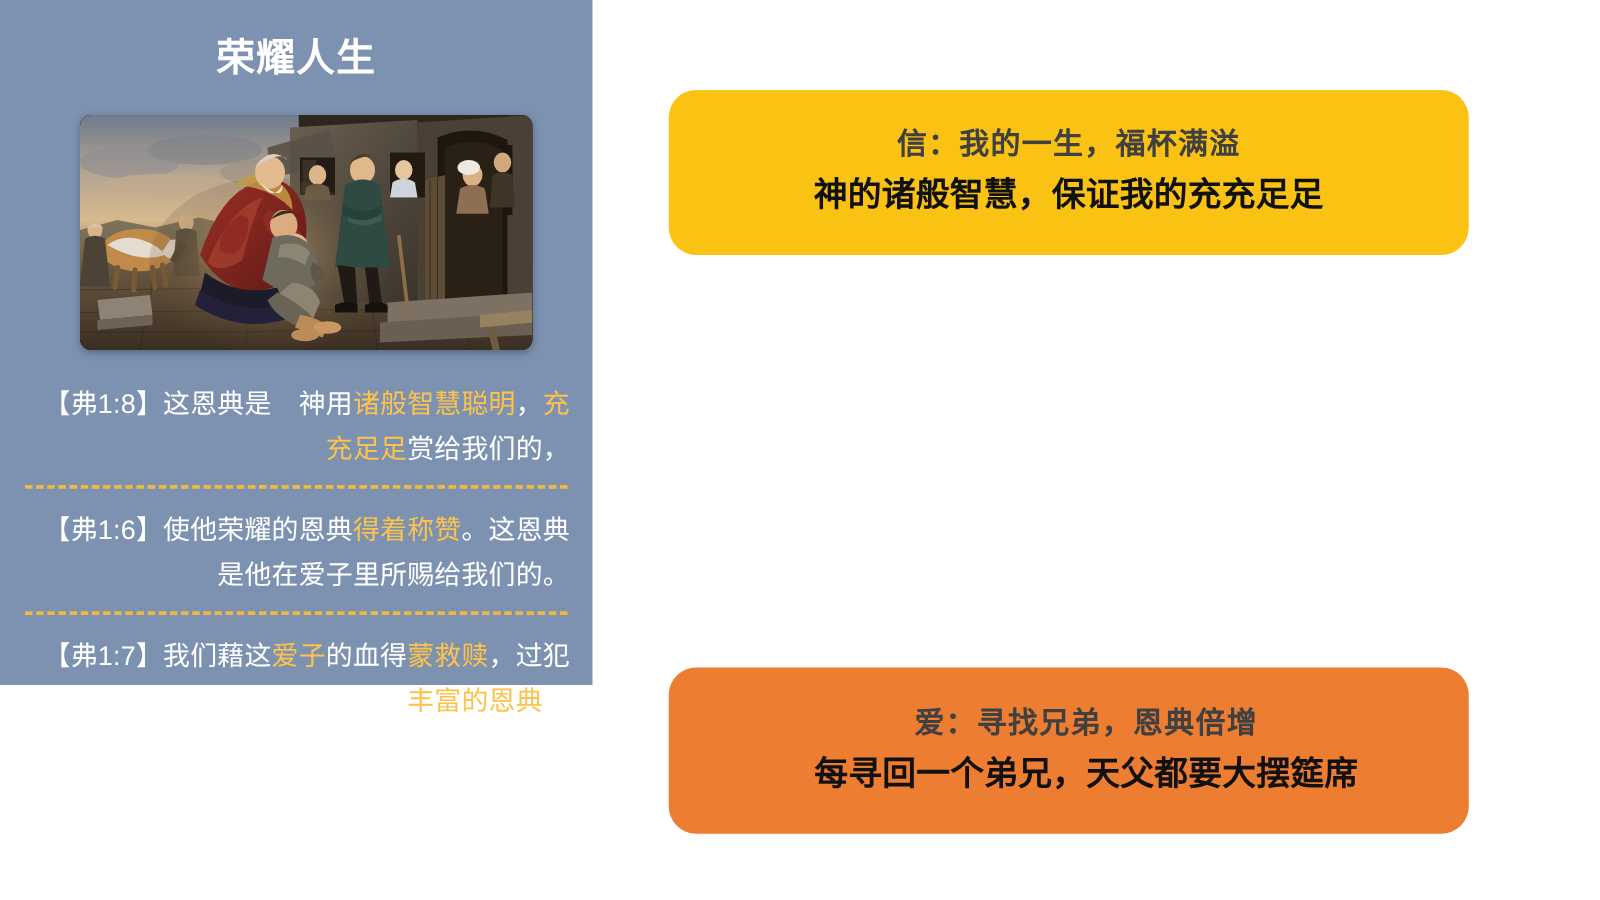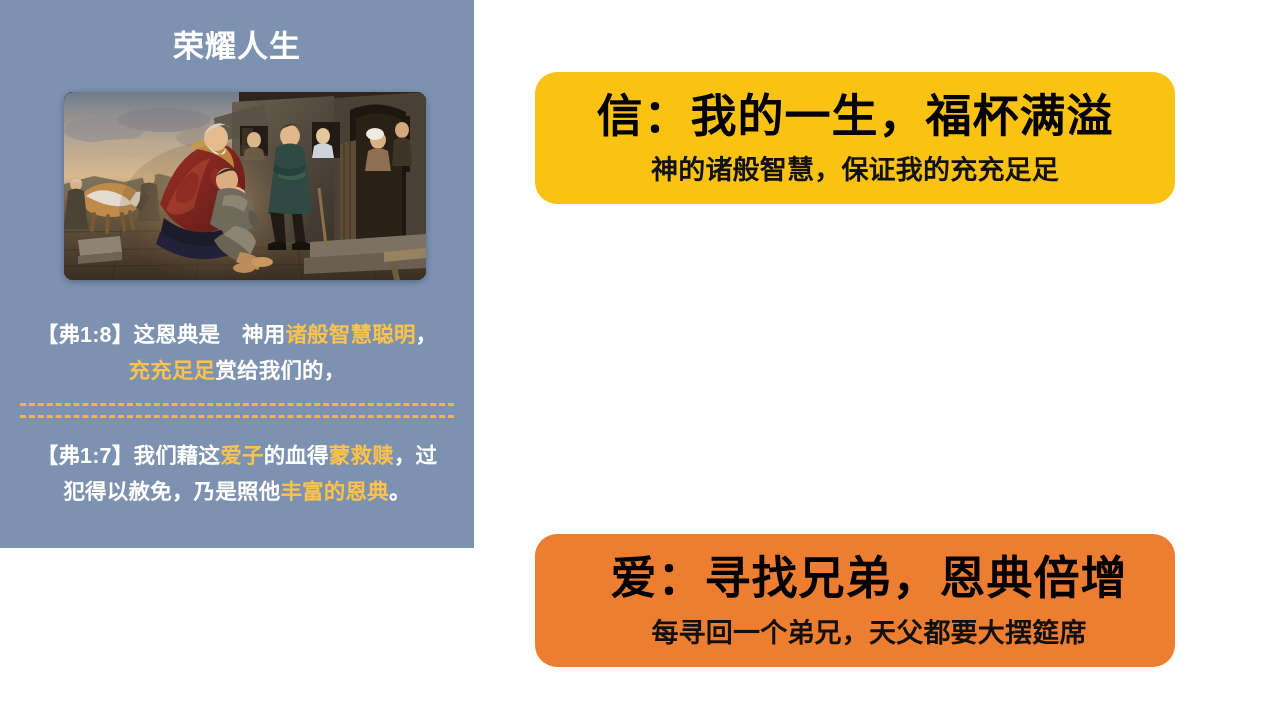--- a/index.html
+++ b/index.html
@@ -70,25 +70,25 @@
   
   .verses {
     position: absolute;
     left: 18px;
     top: 305px;
     width: 438px;
   }
   .verse {
     color: #ffffff;
     font-size: 21.5px;
-    font-weight: bold;
+    font-weight: normal;
     line-height: 36px;
     letter-spacing: 0.2px;
-    text-align: center;
-    margin: 12px;
+    text-align: right;
+    margin: 0;
   }
   .verse .hl { color: #fcc24c; }
 
   .verse-1 { padding-bottom: 2px; }
   .verse-2 { padding-top: 8px; padding-bottom: 2px; }
   .verse-3 { padding-top: 8px; }
 
   .dash-divider {
     height: 0;
     margin: 9px 2px 7px 2px;
@@ -101,22 +101,22 @@
     left: 535px;
     width: 640px;
     border-radius: 22px;
     box-sizing: border-box;
     display: flex;
     flex-direction: column;
     align-items: center;
     justify-content: center;
   }
   .card-heading {
-    color: #000000;
-    font-size: 46px;
+    color: #404040;
+    font-size: 24px;
     font-weight: bold;
     letter-spacing: 1px;
     line-height: 1.25;
     white-space: nowrap;
   }
   .card-sub {
     color: #111111;
     font-size: 27px;
     font-weight: bold;
     letter-spacing: 0.2px;
@@ -307,20 +307,23 @@
       </div>
     </div>
 
     <div class="verses">
       <p class="verse verse-1">
         <span>【弗1:8】这恩典是　神用</span><span class="hl">诸般智慧聪明</span><span>，</span><span class="hl">充充足足</span><span>赏给我们的，</span>
       </p>
 
       <div class="dash-divider"></div>
 
+      <p class="verse verse-2">
+        <span>【弗1:6】使他荣耀的恩典</span><span class="hl">得着称赞</span><span>。这恩典是他在爱子里所赐给我们的。</span>
+      </p>
 
       <div class="dash-divider"></div>
 
       <p class="verse verse-3">
         <span>【弗1:7】我们藉这</span><span class="hl">爱子</span><span>的血得</span><span class="hl">蒙救赎</span><span>，过犯得以赦免，乃是照他</span><span class="hl">丰富的恩典</span><span>。</span>
       </p>
     </div>
   </div>
 
   <div class="card card-faith">

